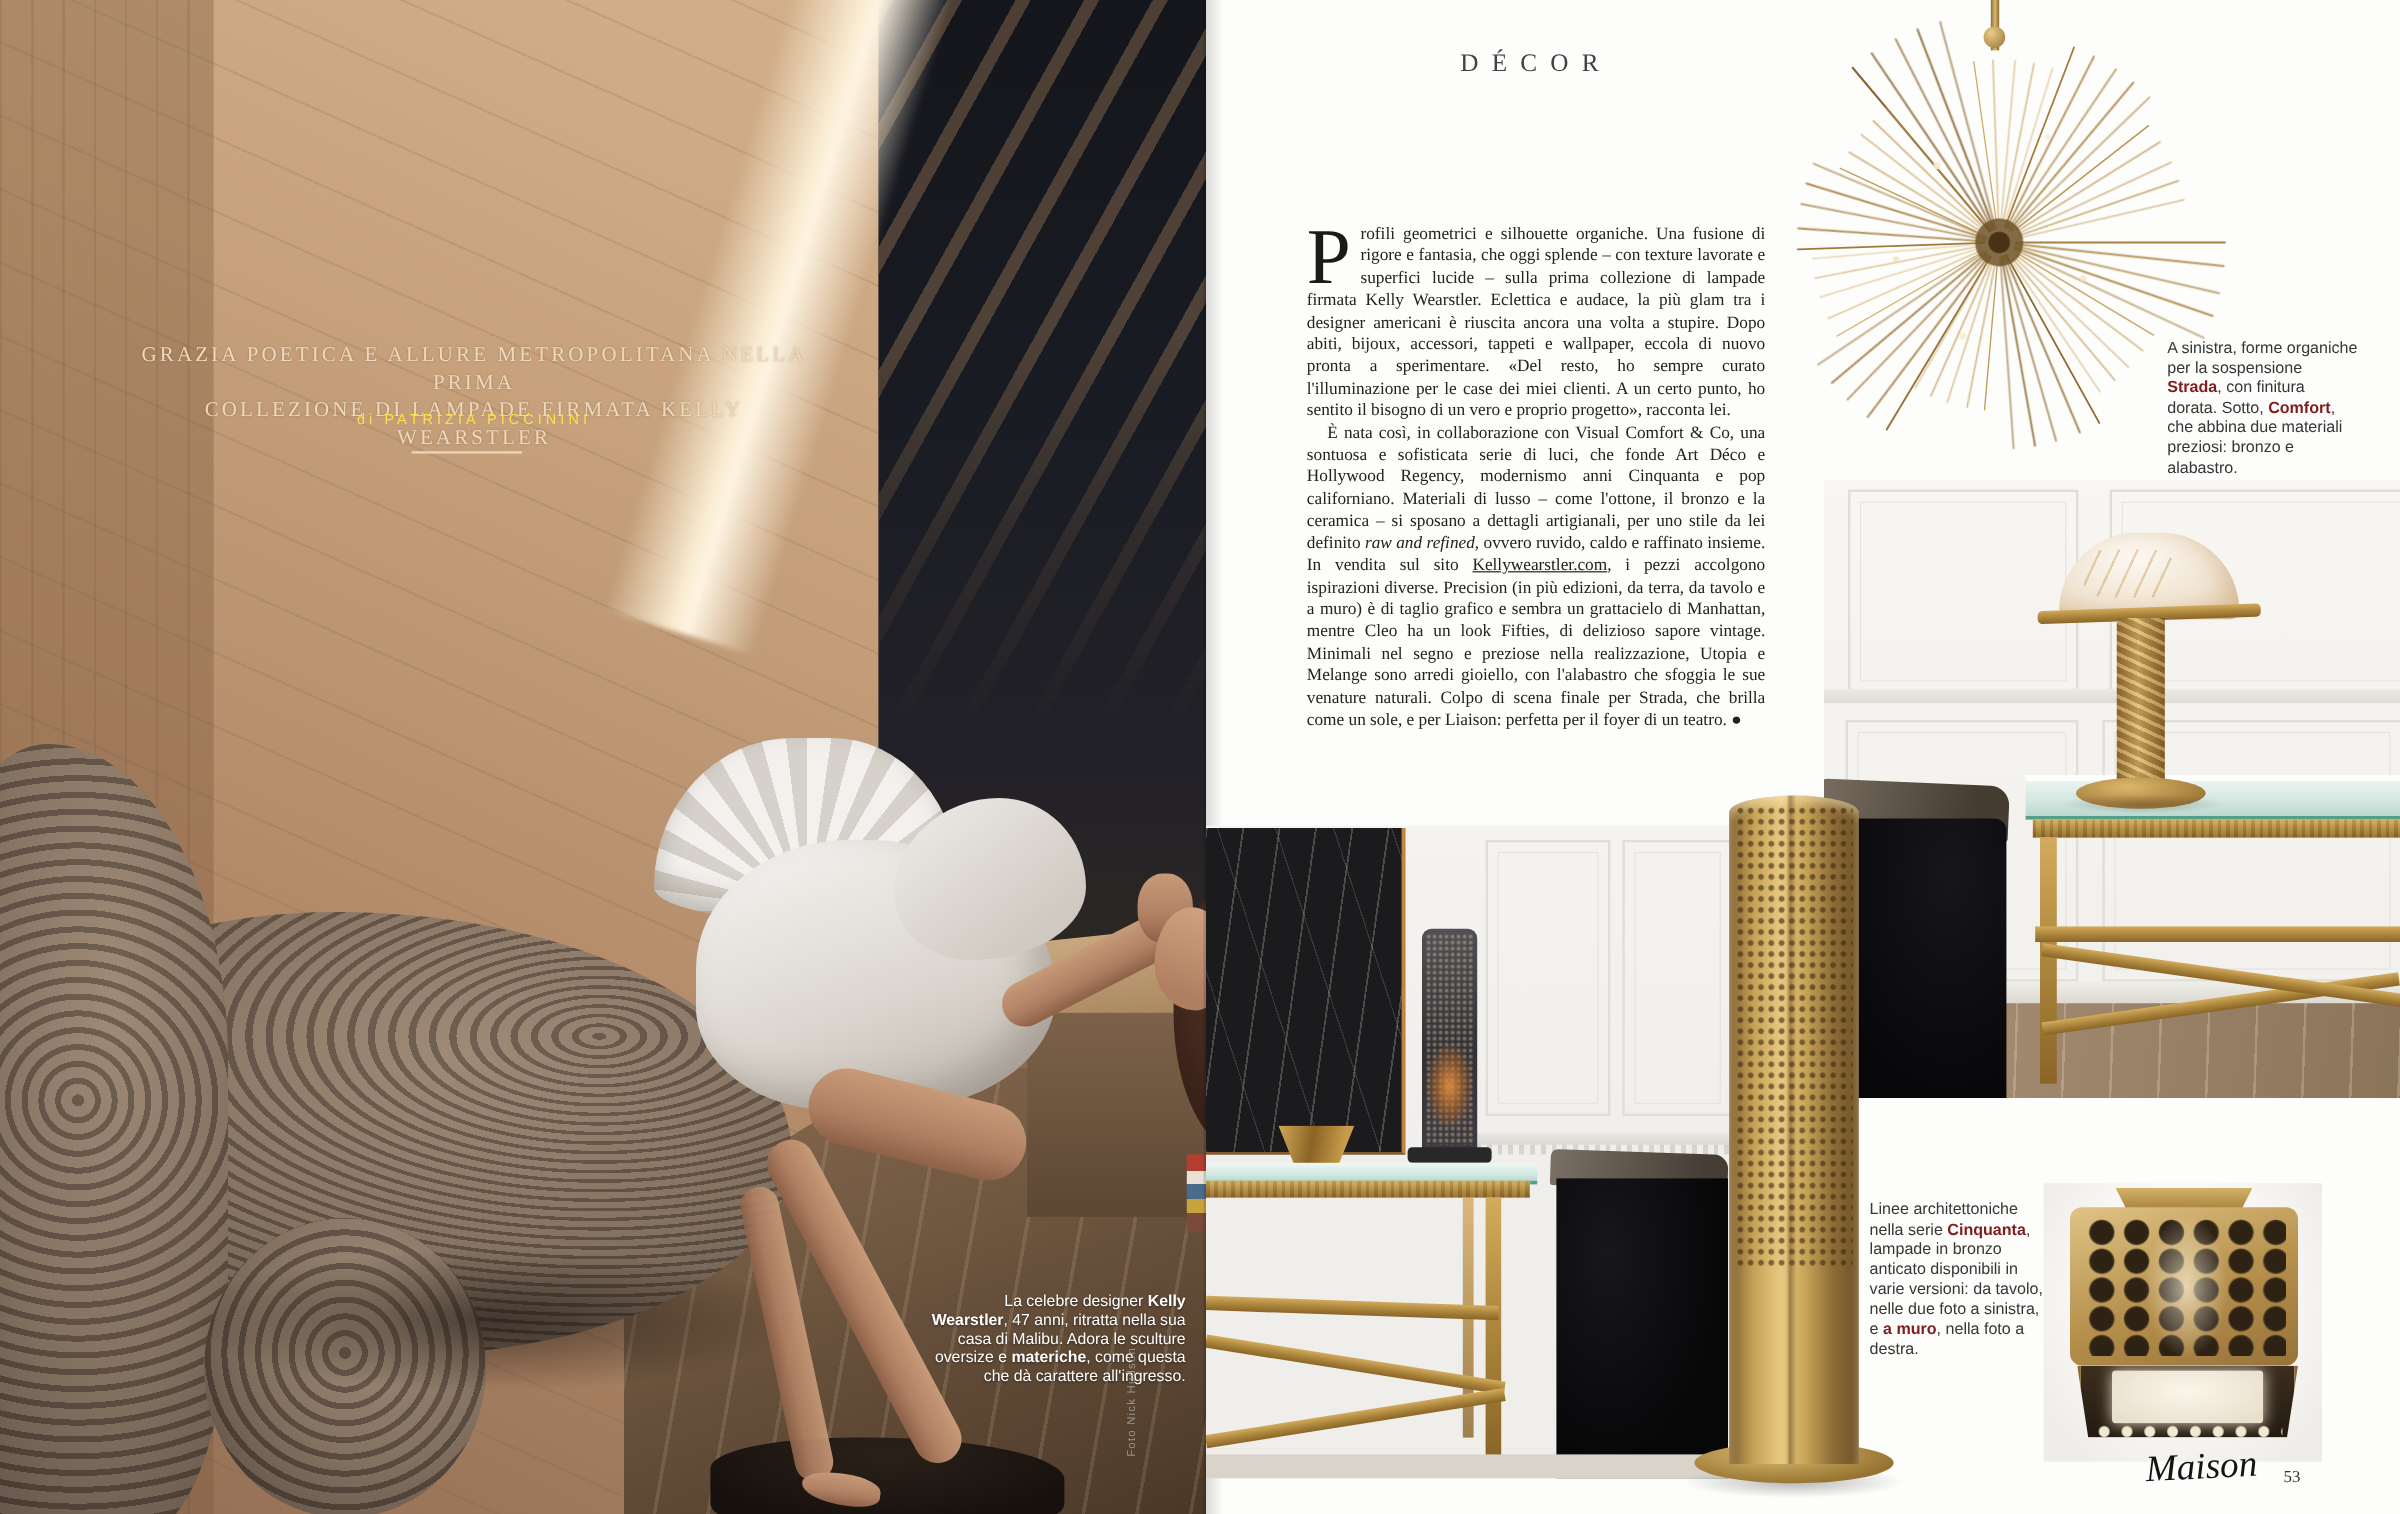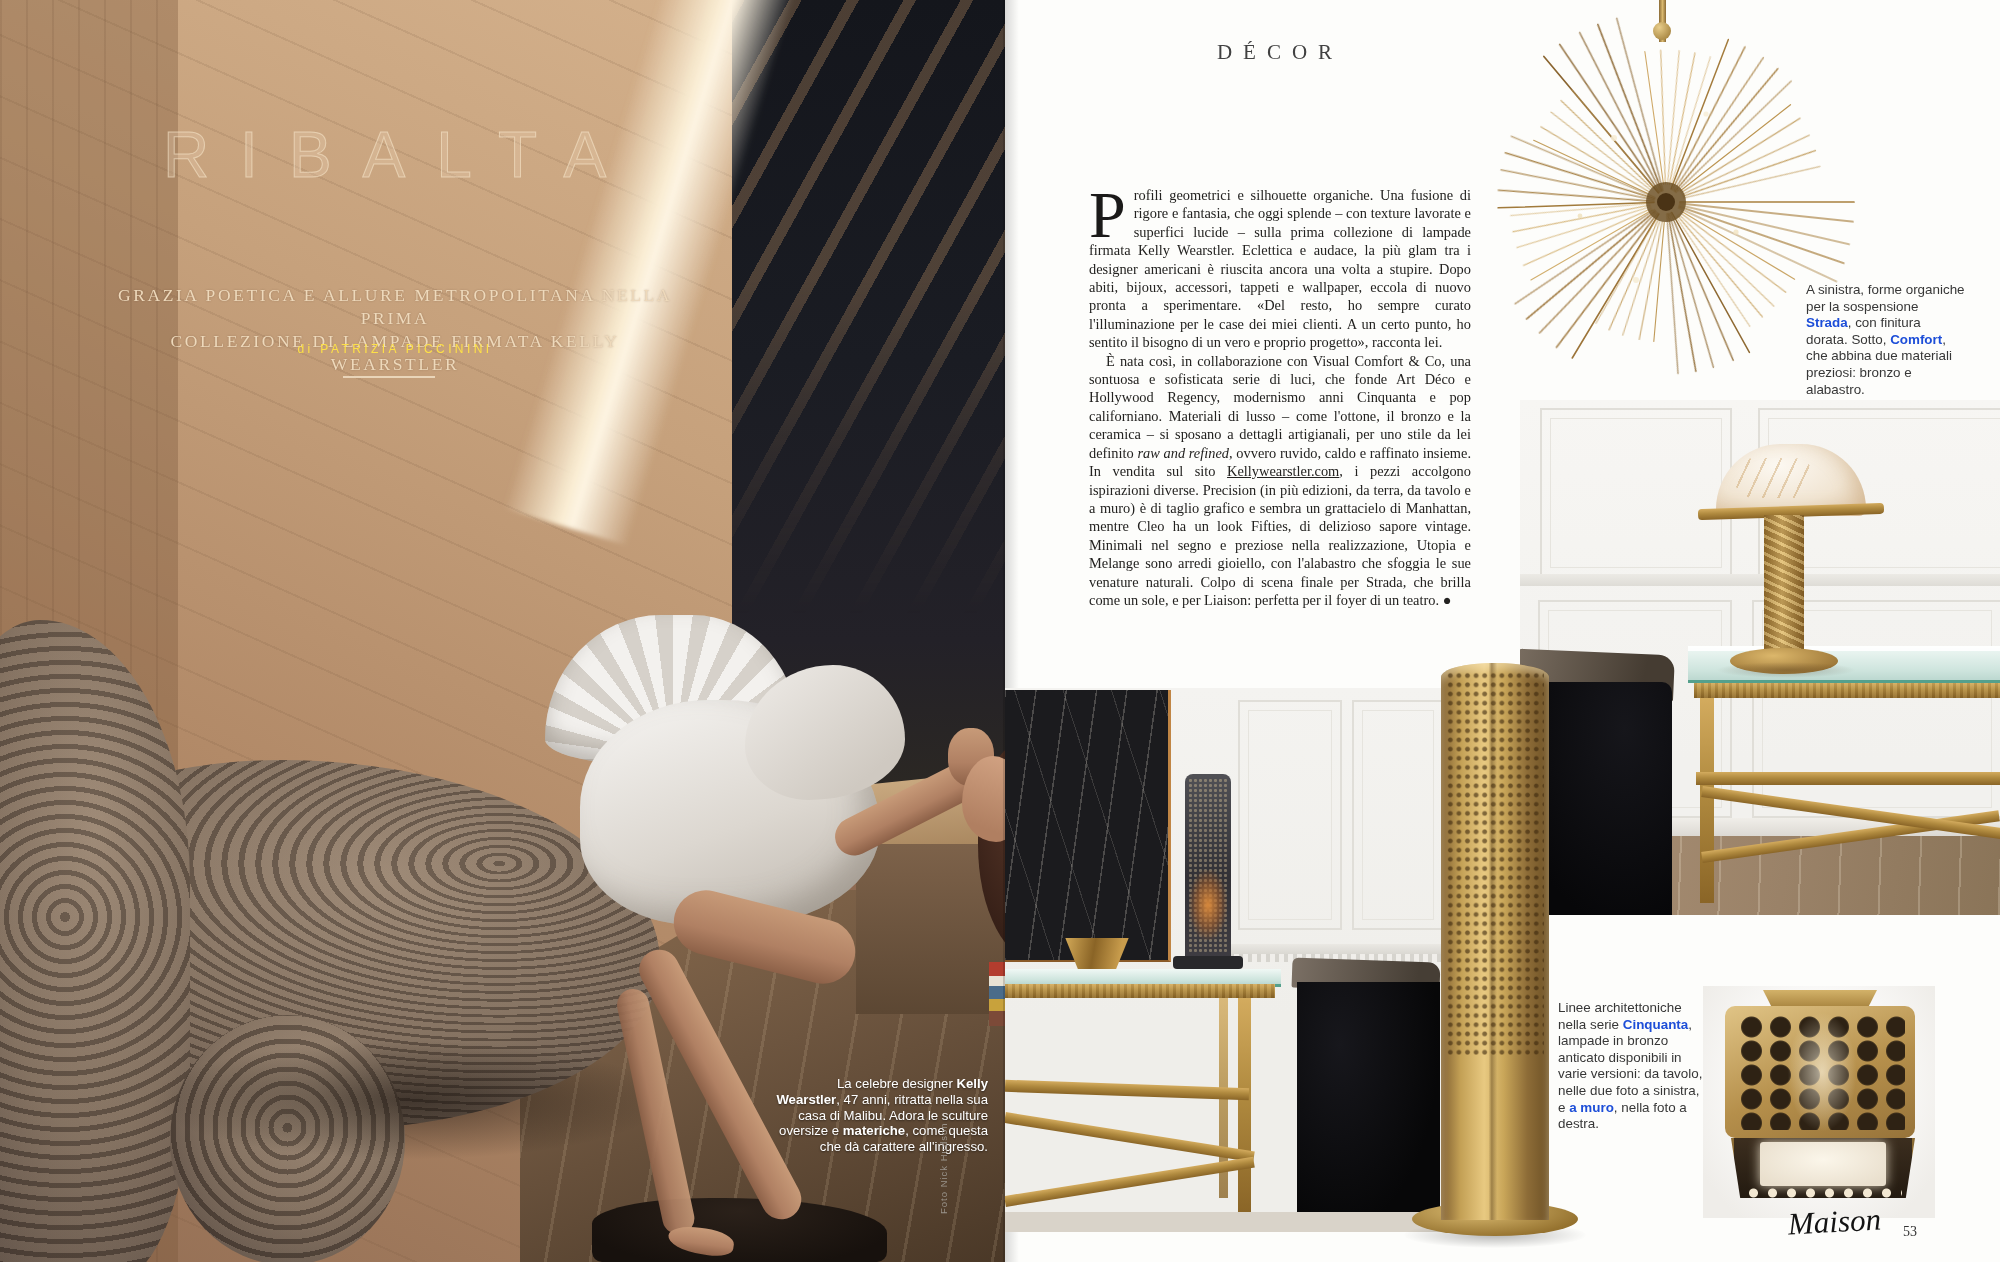--- a/index.html
+++ b/index.html
@@ -37,21 +37,21 @@
   #photo-credit{color:#9a948c;font-family:"Liberation Sans",sans-serif;font-size:9.5px;letter-spacing:1px;
         writing-mode:vertical-rl;transform:rotate(180deg);}
   #section-header{font-family:"Liberation Serif",serif;font-size:21px;letter-spacing:11px;color:#414141;text-align:center;}
   #article{font-family:"Liberation Serif",serif;font-size:14.4px;line-height:18.4px;text-align:justify;color:#232220;}
   #article p{margin:0;}
   #article .p2{text-indent:17px;}
   #drop-cap{float:left;font-size:66px;line-height:52px;padding:3px 8px 0 0;color:#1b1a19;}
   .ital{font-style:italic;}
   .weblink{text-decoration:underline;color:inherit;}
   .caption{font-family:"Liberation Sans",sans-serif;font-size:13.4px;line-height:16.6px;color:#373737;}
-  .caption b{font-weight:700;color:#1d4ed8;}
+  .caption b{font-weight:700;color:#7f1d1d;}
   #footer-logo{font-family:"Liberation Serif",serif;font-style:italic;font-size:31px;color:#141414;transform:rotate(-3deg);}
   #footer-page{font-family:"Liberation Serif",serif;font-size:14px;color:#333;}
   
   .brass-v{background:linear-gradient(90deg,#7e5e30 0%,#c3a055 18%,#e8c981 40%,#c9a659 58%,#8d6c37 80%,#6d5126 100%);}
   .perf{background-image:radial-gradient(circle,rgba(58,38,12,.6) 1.8px,rgba(120,90,40,.25) 2.6px,transparent 3.1px);
         background-size:8.6px 9.2px;}
   .perf-light{background-image:radial-gradient(circle,rgba(210,190,150,.55) 1.2px,transparent 2px);background-size:5px 5px;}
   .gilt{background:linear-gradient(180deg,#d3ab5e 0%,#b08a3f 45%,#8a6527 100%);}
   .gilt-tex{background:repeating-linear-gradient(90deg,rgba(70,45,10,.25) 0 3px,rgba(255,230,170,.25) 3px 7px);}
   .wallpanel{border:2px solid #e0ded8;}
@@ -105,21 +105,20 @@
       <div class="abs" style="left:978px;top:738px;width:130px;height:225px;border-radius:45% 55% 50% 50%/40% 45% 60% 55%;background:radial-gradient(at 40% 30%,#5a382a,#321d15 70%);"></div>
       <div class="abs" style="left:962px;top:756px;width:62px;height:86px;border-radius:50% 50% 45% 55%/55% 50% 50% 45%;background:linear-gradient(200deg,#d4a585,#b07f61 80%);"></div>
 
       <div class="abs skin" style="left:672px;top:905px;width:185px;height:64px;border-radius:32px;transform:rotate(14deg);"></div>
       <div class="abs skin" style="left:618px;top:985px;width:300px;height:40px;border-radius:22px;transform:rotate(62deg);transform-origin:20% 50%;"></div>
       <div class="abs skin" style="left:600px;top:1010px;width:250px;height:32px;border-radius:18px;transform:rotate(78deg);transform-origin:15% 50%;opacity:.92;"></div>
       <div class="abs skin" style="left:668px;top:1228px;width:66px;height:26px;border-radius:50% 50% 40% 60%;transform:rotate(8deg);"></div>
     </div>
 
     <div id="ghost-title" class="abs" style="left:120px;top:118px;width:560px;">
-      <div class="t2">RIBALTA</div>
     </div>
 
     <div id="deck" class="abs" style="left:105px;top:284px;width:580px;">
       <div>GRAZIA POETICA E ALLURE METROPOLITANA NELLA PRIMA</div>
       <div>COLLEZIONE DI LAMPADE FIRMATA KELLY WEARSTLER</div>
     </div>
     <div id="byline" class="abs" style="left:105px;top:342px;width:580px;">di PATRIZIA PICCININI</div>
     <div class="abs" style="left:343px;top:376px;width:92px;height:2px;background:rgba(240,222,196,.85);"></div>
 
     <div id="left-caption" class="abs" style="left:770px;top:1076px;width:218px;">

